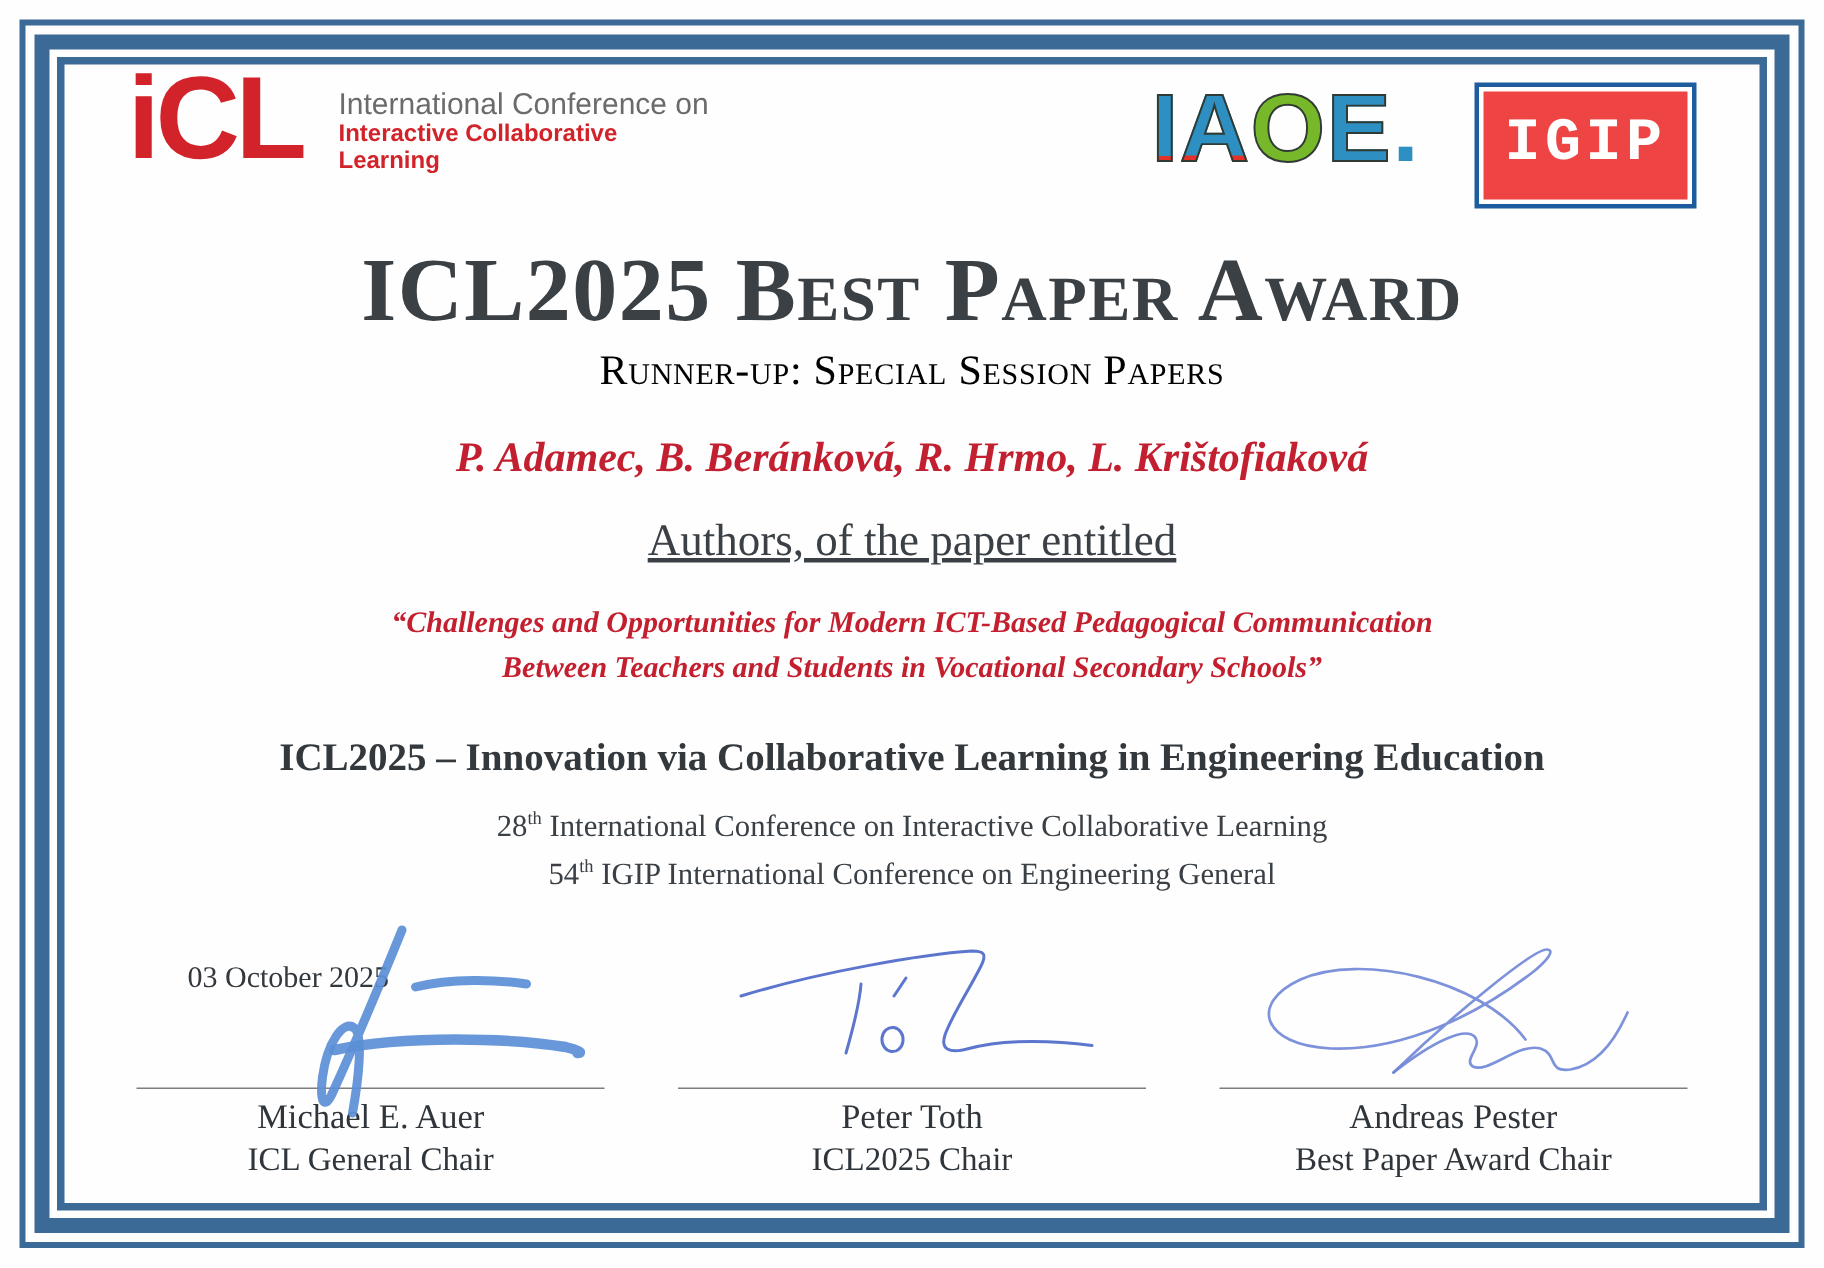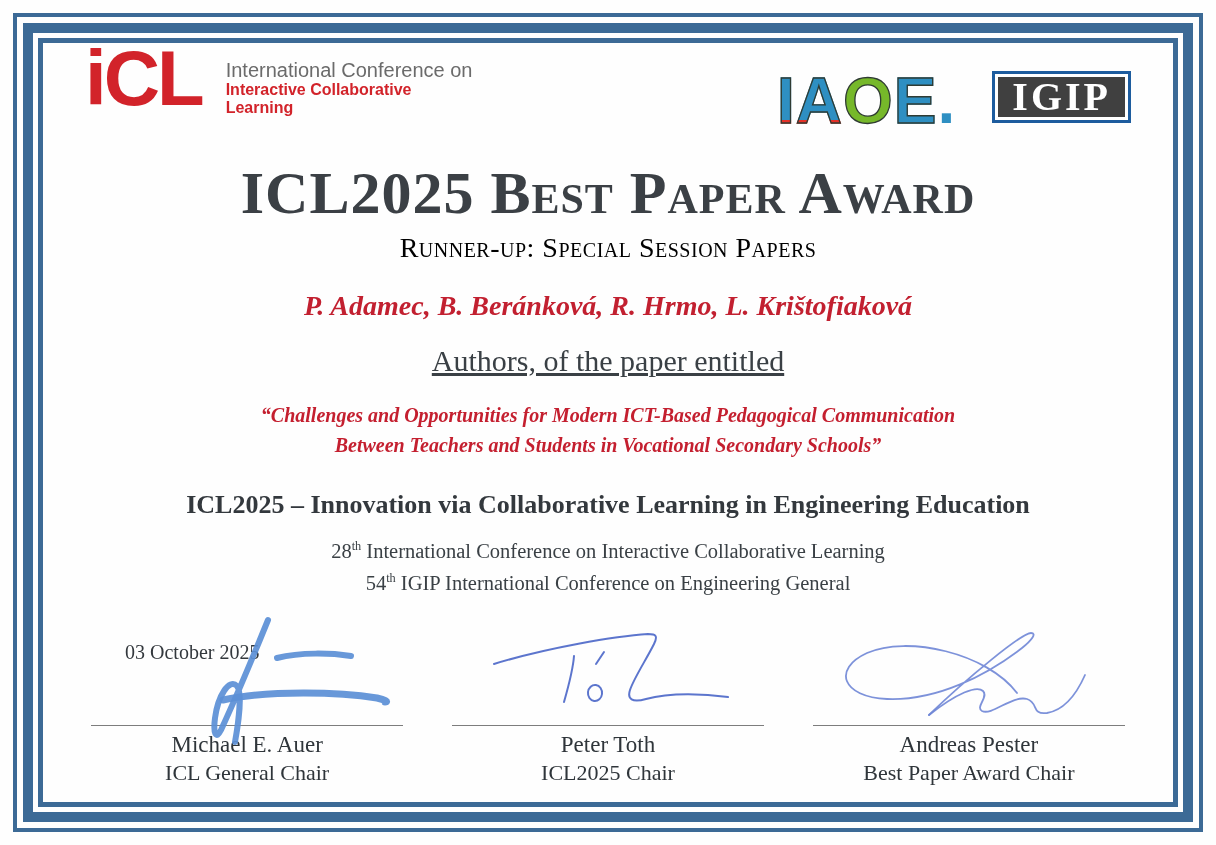--- a/index.html
+++ b/index.html
@@ -28,45 +28,45 @@
   .icl-logo { display:flex; align-items:center; text-align:left; }
   .icl-mark {
     font-family:"Liberation Sans", sans-serif;
     font-weight:800; font-size:78px; line-height:0.95;
     letter-spacing:-3px; color:#d2232a; margin-top:-12px;
   }
   .icl-text { margin-left:24px; font-family:"Liberation Sans", sans-serif; line-height:1.12; margin-top:8px; }
   .icl-text .l1 { color:#6b6b6b; font-size:20px; }
   .icl-text .l2, .icl-text .l3 { color:#d2232a; font-weight:700; font-size:16px; }
 
-  .right-logos { display:flex; align-items:flex-start; gap:36px; margin-top:18px;justify-content:space-between; }
+  .right-logos { display:flex; align-items:flex-start; gap:36px; margin-top:2px;justify-content:space-between; }
 
   .iaoe-logo {
     font-family:"Liberation Sans", sans-serif;
     font-weight:800; font-size:64px; line-height:1; letter-spacing:1px;
     -webkit-text-stroke:1.3px #2f3b33;
     white-space:nowrap; margin-top:0;
   }
   .iaoe-blue-redbottom {
     background:linear-gradient(#2e8fc2 76%, #e53128 76%);
     -webkit-background-clip:text; background-clip:text; color:transparent;
   }
   .iaoe-green { color:#76b82a; }
   .iaoe-blue-redtop {
     background:linear-gradient(#e53128 17%, #2e8fc2 17%);
     -webkit-background-clip:text; background-clip:text; color:transparent;
   }
   .iaoe-dot { color:#2e8fc2; -webkit-text-stroke:0; }
 
   .igip-logo { border:3px solid #1d5c9e; padding:3px; background:#fff; margin-top:2px; }
   .igip-inner {
-    background:#404040; color:#fff;
-    font-family:Liberation Serif, serif;
+    background:#ef4444; color:#fff;
+    font-family:Liberation Mono, monospace;
     font-weight:800; font-size:40px; line-height:1;
-    padding:0 14px; letter-spacing:3px;
+    padding:16px 14px; letter-spacing:3px;
   }
 
   
   .main-title {
     margin-top:8px;
     font-variant:small-caps;
     font-weight:700; font-size:60px; letter-spacing:1px;
     color:#3b4045;
   }
   .sub-title {

